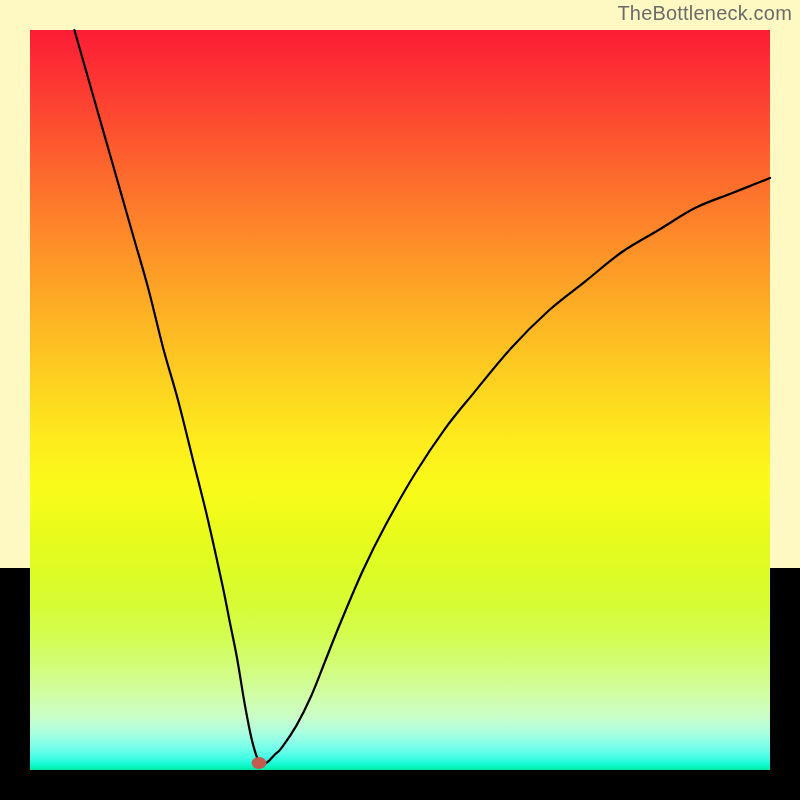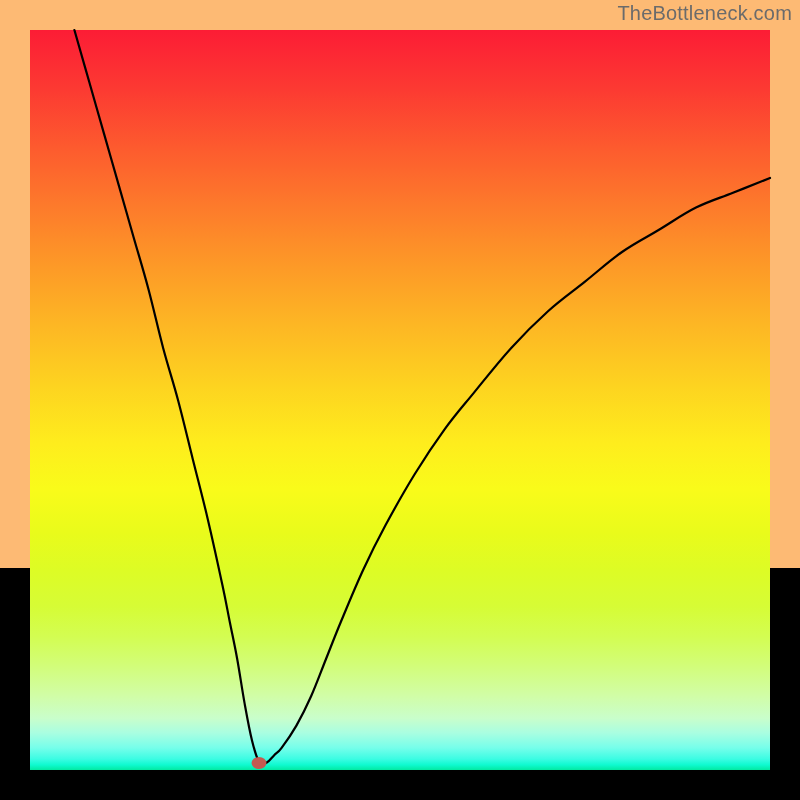--- a/index.html
+++ b/index.html
@@ -10,21 +10,21 @@
     background: #000;
     overflow: hidden;
     font-family: Arial, Helvetica, sans-serif;
   }
   .frame {
     position: absolute;
     left: 0;
     top: 0;
     width: 800px;
     height: 568px;
-    background: #fdba74;
+    background: #fef9c3;
   }
   .watermark {
     position: absolute;
     top: 2px;
     right: 8px;
     color: #6b6b6b;
     font-size: 20px;
     font-weight: 500;
     letter-spacing: 0.2px;
     user-select: none;

